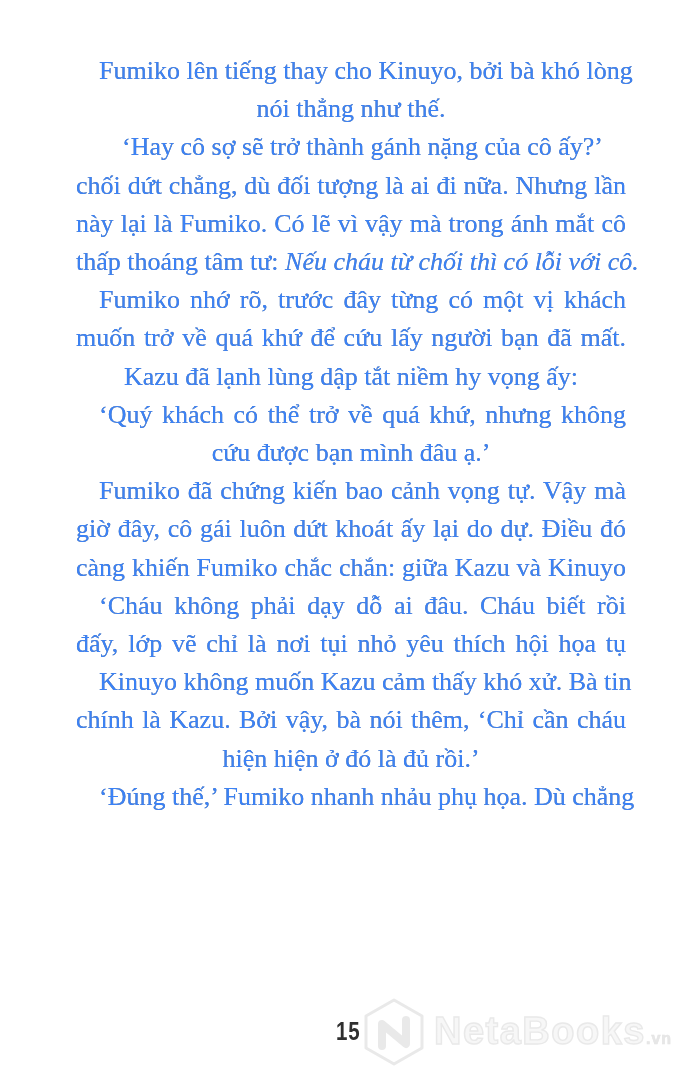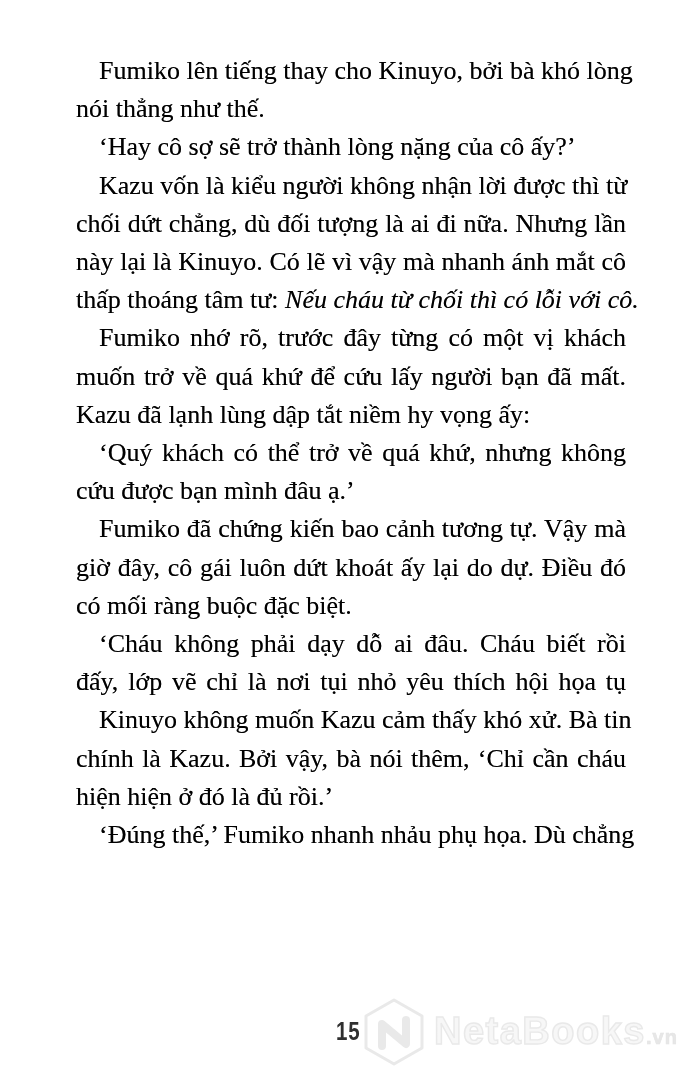--- a/index.html
+++ b/index.html
@@ -14,26 +14,26 @@
     overflow: hidden;
     font-family: "Liberation Serif", "DejaVu Serif", serif;
   }
   #text-block {
     position: absolute;
     left: 76px;
     top: 52px;
     width: 550px;
     font-size: 26px;
     line-height: 38.2px;
-    color: #000000;
+    color: #3b82f6;
     text-shadow: 0 0 0.5px rgba(20,20,20,0.55);
   }
   .line {
     white-space: nowrap;
-    text-align: left;
+    text-align: center;
   }
   .line.just {
     text-align: justify;
     text-align-last: justify;
     text-justify: inter-word;
   }
   .line.indent {
     padding-left: 23px;
   }
   .seg-italic {
@@ -76,46 +76,45 @@
     top: 13px;
     font-family: "Liberation Sans", "DejaVu Sans", sans-serif;
     font-size: 38px;
     font-weight: bold;
     letter-spacing: 1.5px;
     color: #f7f7f7;
     -webkit-text-stroke: 1.4px #e9e9e9;
     white-space: nowrap;
   }
   #watermark-suffix {
-    font-size: 20px;
+    font-size: 16px;
     font-weight: bold;
     color: #e7e7e7;
     -webkit-text-stroke: 0.6px #e4e4e4;
     letter-spacing: 1px;
   }
 </style>
 </head>
 <body>
 
 <div id="text-block">
     <div class="line just indent"><span class="seg-normal">Fumiko lên tiếng thay cho Kinuyo, bởi bà khó lòng</span></div>
     <div class="line"><span class="seg-normal">nói thẳng như thế.</span></div>
-    <div class="line indent"><span class="seg-normal">‘Hay cô sợ sẽ trở thành lòng nặng của cô ấy?’</span></div>
-    <div class="line just indent"><span class="seg-normal">Kazu vốn là kiểu người không nhận lời được thì từ</span></div>
+    <div class="line indent"><span class="seg-normal">‘Hay cô sợ sẽ trở thành gánh nặng của cô ấy?’</span></div>
     <div class="line just"><span class="seg-normal">chối dứt chẳng, dù đối tượng là ai đi nữa. Nhưng lần</span></div>
-    <div class="line just"><span class="seg-normal">này lại là Kinuyo. Có lẽ vì vậy mà nhanh ánh mắt cô</span></div>
+    <div class="line just"><span class="seg-normal">này lại là Fumiko. Có lẽ vì vậy mà trong ánh mắt cô</span></div>
     <div class="line just"><span class="seg-normal">thấp thoáng tâm tư: </span><span class="seg-italic">Nếu cháu từ chối thì có lỗi với cô.</span></div>
     <div class="line just indent"><span class="seg-normal">Fumiko nhớ rõ, trước đây từng có một vị khách</span></div>
     <div class="line just"><span class="seg-normal">muốn trở về quá khứ để cứu lấy người bạn đã mất.</span></div>
     <div class="line"><span class="seg-normal">Kazu đã lạnh lùng dập tắt niềm hy vọng ấy:</span></div>
     <div class="line just indent"><span class="seg-normal">‘Quý khách có thể trở về quá khứ, nhưng không</span></div>
     <div class="line"><span class="seg-normal">cứu được bạn mình đâu ạ.’</span></div>
-    <div class="line just indent"><span class="seg-normal">Fumiko đã chứng kiến bao cảnh tương tự. Vậy mà</span></div>
+    <div class="line just indent"><span class="seg-normal">Fumiko đã chứng kiến bao cảnh vọng tự. Vậy mà</span></div>
     <div class="line just"><span class="seg-normal">giờ đây, cô gái luôn dứt khoát ấy lại do dự. Điều đó</span></div>
-    <div class="line"><span class="seg-normal">có mối ràng buộc đặc biệt.</span></div>
+    <div class="line just"><span class="seg-normal">càng khiến Fumiko chắc chắn: giữa Kazu và Kinuyo</span></div>
     <div class="line just indent"><span class="seg-normal">‘Cháu không phải dạy dỗ ai đâu. Cháu biết rồi</span></div>
     <div class="line just"><span class="seg-normal">đấy, lớp vẽ chỉ là nơi tụi nhỏ yêu thích hội họa tụ</span></div>
     <div class="line just indent"><span class="seg-normal">Kinuyo không muốn Kazu cảm thấy khó xử. Bà tin</span></div>
     <div class="line just"><span class="seg-normal">chính là Kazu. Bởi vậy, bà nói thêm, ‘Chỉ cần cháu</span></div>
     <div class="line"><span class="seg-normal">hiện hiện ở đó là đủ rồi.’</span></div>
     <div class="line just indent"><span class="seg-normal">‘Đúng thế,’ Fumiko nhanh nhảu phụ họa. Dù chẳng</span></div>
   </div>
 
 <div id="footer">
   <div id="page-number">15</div>

